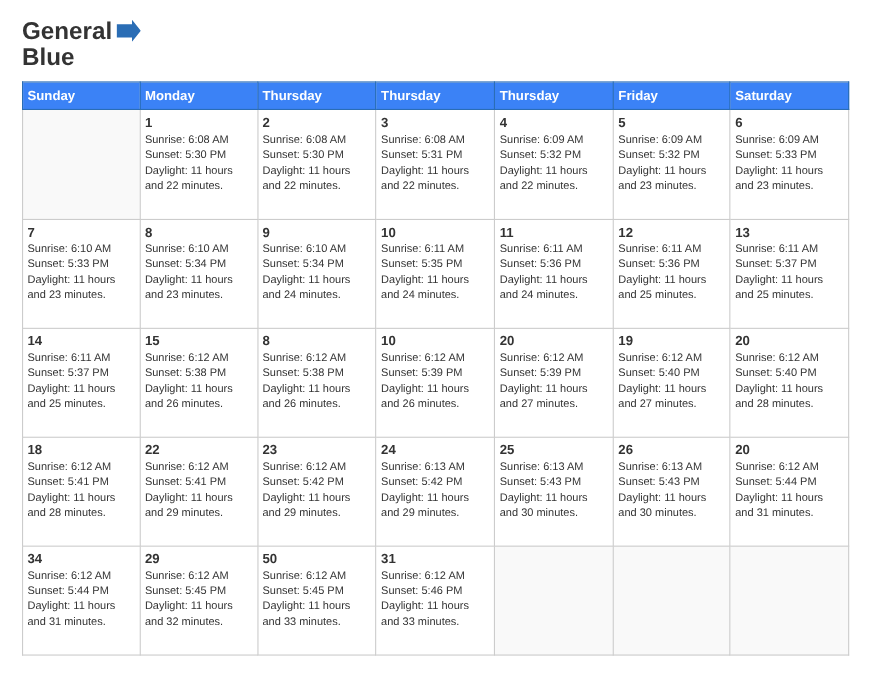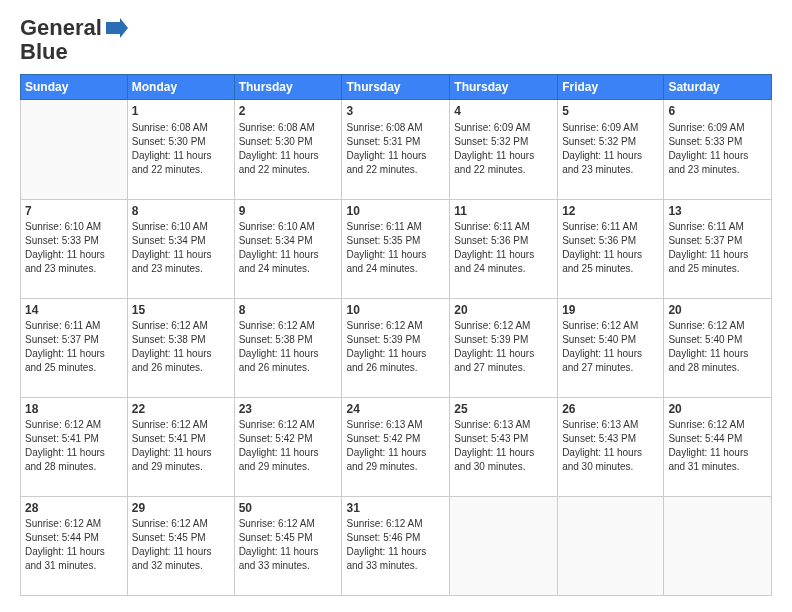--- a/index.html
+++ b/index.html
@@ -315,21 +315,21 @@
           <td>
             <span class="day-num">20</span>
             <div class="day-info" style="white-space: pre-line;">Sunrise: 6:12 AM
 Sunset: 5:44 PM
 Daylight: 11 hours
 and 31 minutes.</div>
           </td>
         </tr>
         <tr>
           <td>
-            <span class="day-num">28</span>
+            <span class="day-num">34</span>
             <div class="day-info" style="white-space: pre-line;">Sunrise: 6:12 AM
 Sunset: 5:44 PM
 Daylight: 11 hours
 and 31 minutes.</div>
           </td>
           <td>
             <span class="day-num">29</span>
             <div class="day-info" style="white-space: pre-line;">Sunrise: 6:12 AM
 Sunset: 5:45 PM
 Daylight: 11 hours

